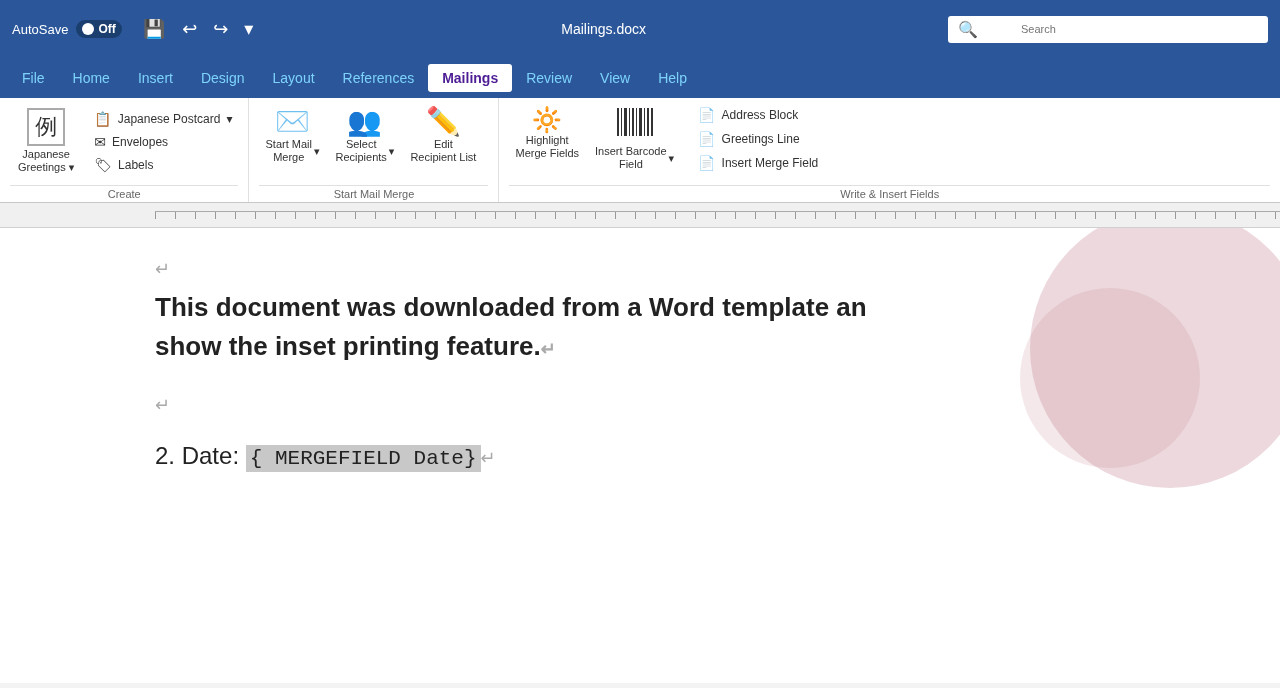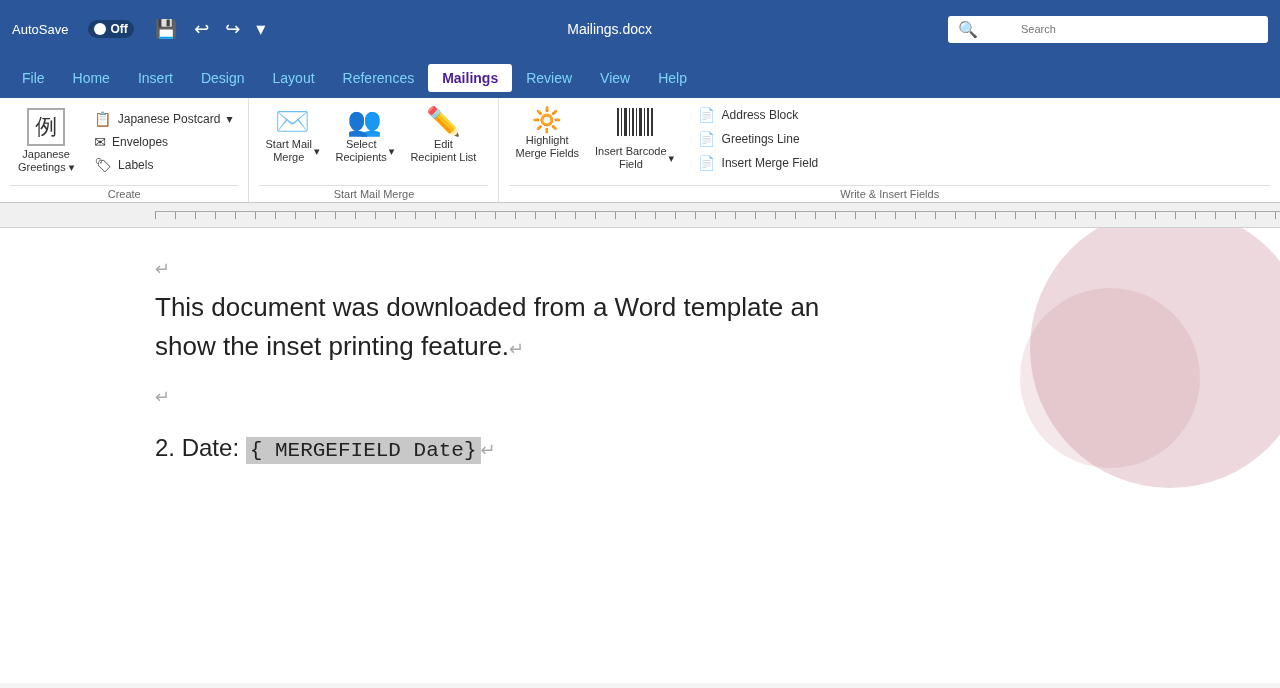--- a/index.html
+++ b/index.html
@@ -10,21 +10,21 @@
       height: 58px;
       background: #2b579a;
       display: flex;
       align-items: center;
       padding: 0 12px;
       gap: 16px;
     }
     .autosave-area {
       display: flex;
       align-items: center;
-      gap: 20px;
+      gap: 8px;
       color: white;
       font-size: 13px;
     }
     .toggle-switch {
       display: inline-flex;
       align-items: center;
       background: #1a3f6f;
       border-radius: 10px;
       padding: 2px 6px;
       font-size: 12px;
@@ -264,21 +264,22 @@
     }
 
     .doc-content {
       position: relative;
       z-index: 1;
     }
     .doc-content p {
       font-size: 26px;
       color: #222;
       line-height: 1.5;
-      margin-bottom: 20px;
+      margin-bottom: 28px;
+      font-weight: bold;
     }
     .return-arrow {
       color: #aaa;
       font-size: 18px;
     }
     .doc-list {
       font-size: 24px;
       color: #222;
       line-height: 1.7;
     }

